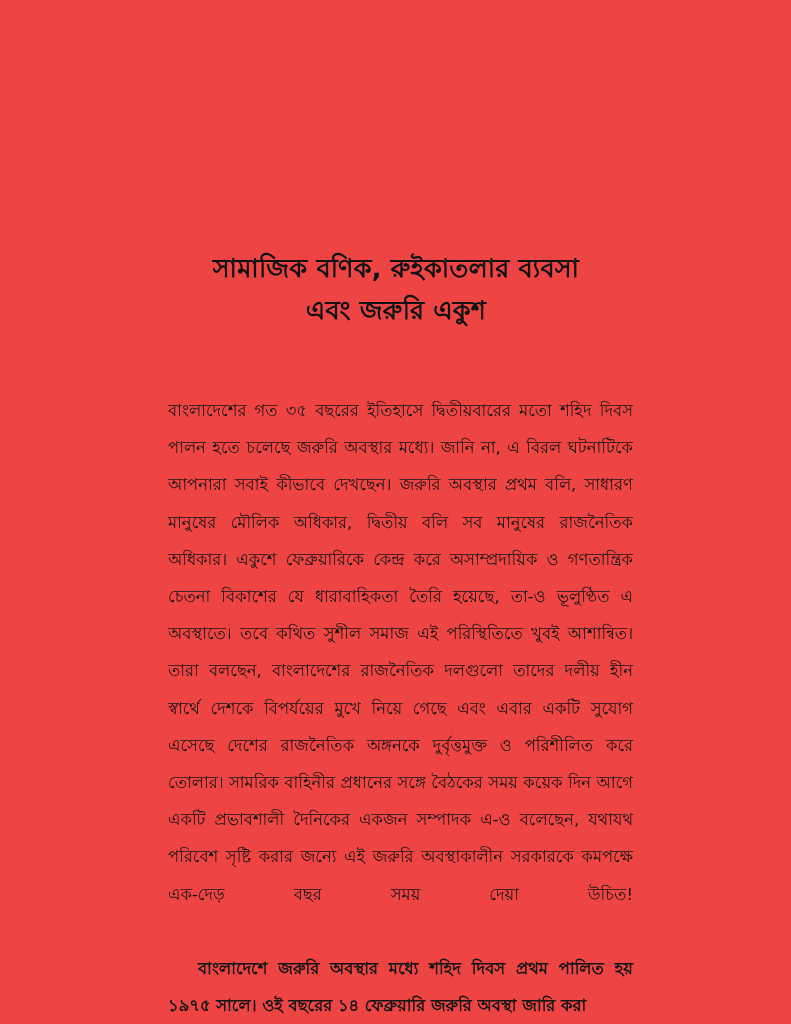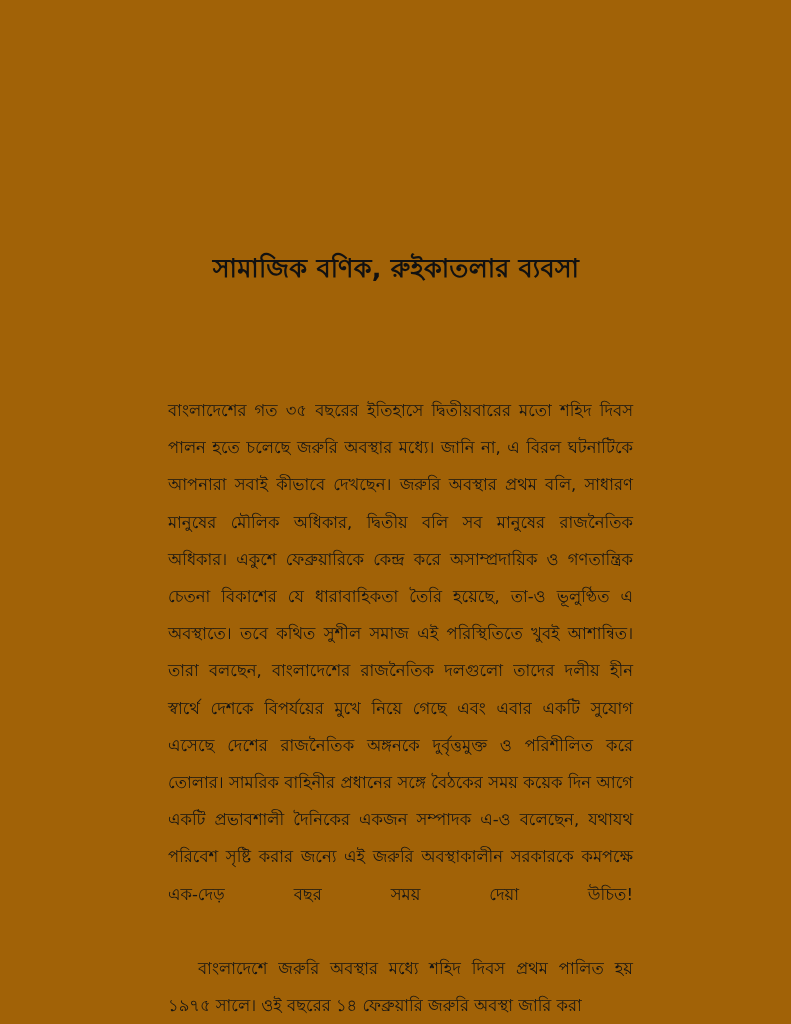--- a/index.html
+++ b/index.html
@@ -56,39 +56,41 @@
     text-align: justify;
     text-justify: inter-word;
   }
   .article-body p {
     margin: 0;
     text-align: justify;
     text-justify: inter-word;
   }
   .article-body p.indented {
     text-indent: 30px;
+    font-weight: bold;
   }
   
   .article-body p.force-justify::after {
     content: "";
     display: inline-block;
     width: 100%;
     height: 0;
   }
   .article-body p.last-para {
     text-align: justify;
   }
 </style>
 </head>
 <body>
 
-<div class="page" style="background: #a16207;">
+<div class="page" style="background: #ef4444;">
 
   <div class="article-title">
     <span class="tline tline-1">সামাজিক বণিক, রুইকাতলার ব্যবসা</span>
+    <span class="tline tline-2">এবং জরুরি একুশ</span>
   </div>
 
   <div class="article-body" style="color: rgb(20, 20, 20);">
     <p class="force-justify">বাংলাদেশের গত ৩৫ বছরের ইতিহাসে দ্বিতীয়বারের মতো শহিদ দিবস পালন হতে চলেছে জরুরি অবস্থার মধ্যে। জানি না, এ বিরল ঘটনাটিকে আপনারা সবাই কীভাবে দেখছেন। জরুরি অবস্থার প্রথম বলি, সাধারণ মানুষের মৌলিক অধিকার, দ্বিতীয় বলি সব মানুষের রাজনৈতিক অধিকার। একুশে ফেব্রুয়ারিকে কেন্দ্র করে অসাম্প্রদায়িক ও গণতান্ত্রিক চেতনা বিকাশের যে ধারাবাহিকতা তৈরি হয়েছে, তা-ও ভূলুণ্ঠিত এ অবস্থাতে। তবে কথিত সুশীল সমাজ এই পরিস্থিতিতে খুবই আশান্বিত। তারা বলছেন, বাংলাদেশের রাজনৈতিক দলগুলো তাদের দলীয় হীন স্বার্থে দেশকে বিপর্যয়ের মুখে নিয়ে গেছে এবং এবার একটি সুযোগ এসেছে দেশের রাজনৈতিক অঙ্গনকে দুর্বৃত্তমুক্ত ও পরিশীলিত করে তোলার। সামরিক বাহিনীর প্রধানের সঙ্গে বৈঠকের সময় কয়েক দিন আগে একটি প্রভাবশালী দৈনিকের একজন সম্পাদক এ-ও বলেছেন, যথাযথ পরিবেশ সৃষ্টি করার জন্যে এই জরুরি অবস্থাকালীন সরকারকে কমপক্ষে এক-দেড় বছর সময় দেয়া উচিত!</p>
     <p class="indented last-para">বাংলাদেশে জরুরি অবস্থার মধ্যে শহিদ দিবস প্রথম পালিত হয় ১৯৭৫ সালে। ওই বছরের ১৪ ফেব্রুয়ারি জরুরি অবস্থা জারি করা</p>
   </div>
 
 </div>
 
 </body></html>

